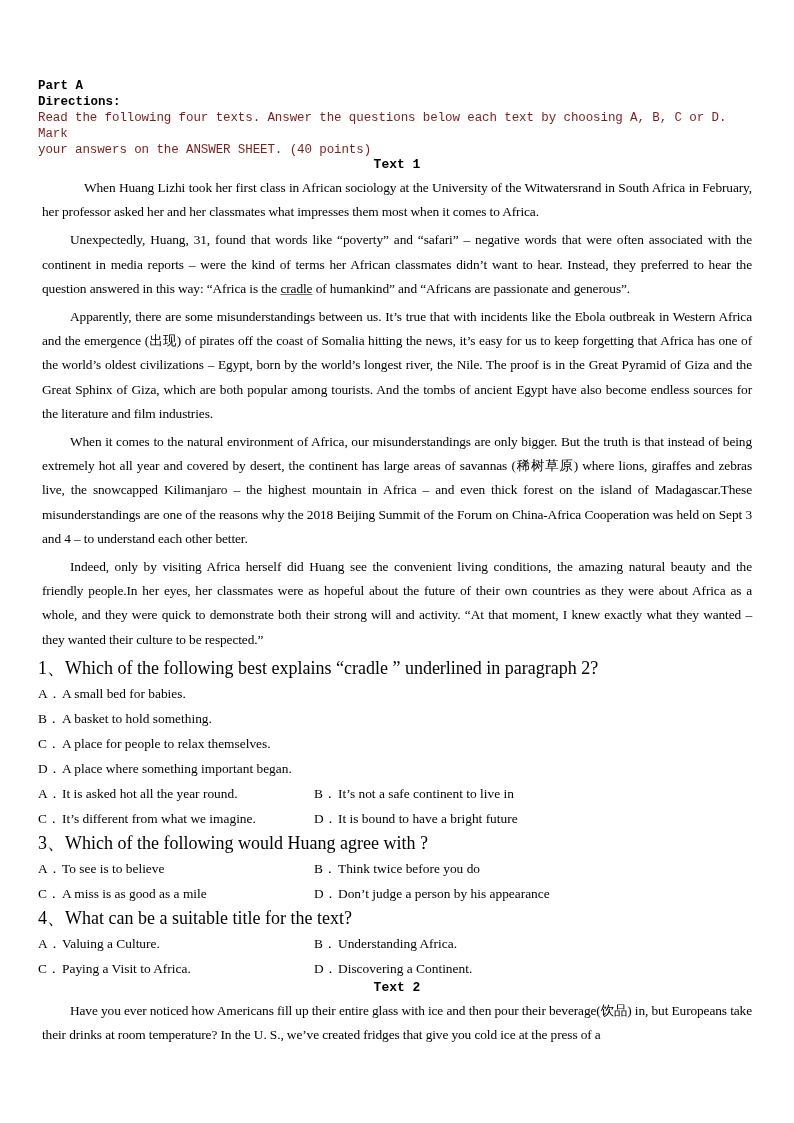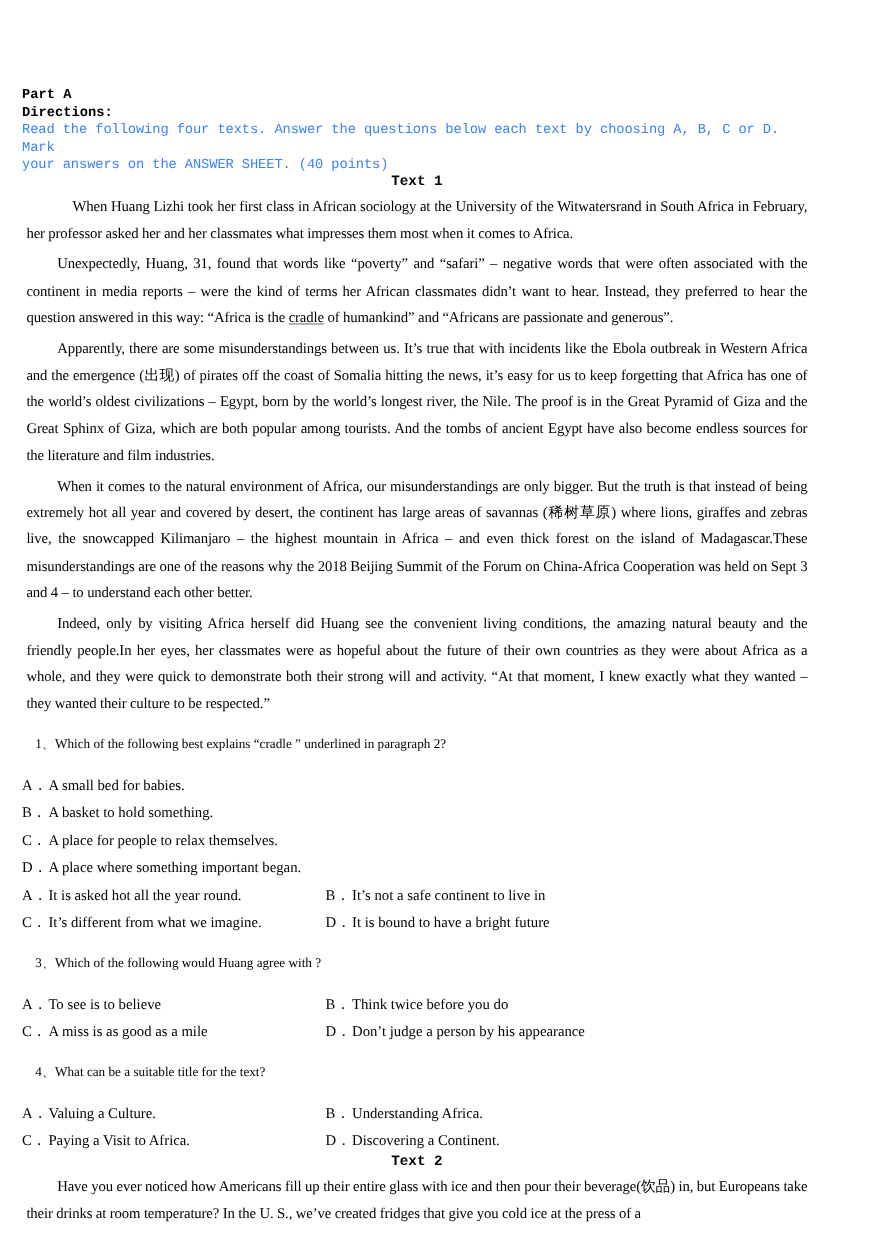--- a/index.html
+++ b/index.html
@@ -9,34 +9,34 @@
     }
     body {
       width: 794px;
       height: 1123px;
       position: relative;
       overflow: hidden;
       color: #000000;
     }
     .page {
       position: absolute;
-      left: 20px;
+      left: 38px;
       top: 78px;
       width: 718px;
     }
     .mono {
       font-family: "Liberation Mono", "DejaVu Sans Mono", monospace;
       font-size: 12.5px;
       line-height: 16px;
     }
     .mono.bold {
       font-weight: bold;
     }
     .mono.light {
-      color: #3b82f6;
+      color: #7f1d1d;
       letter-spacing: -0.1px;
     }
     .text-title {
       text-align: center;
       font-family: "Liberation Mono", "DejaVu Sans Mono", monospace;
       font-weight: bold;
       font-size: 13px;
       line-height: 14px;
       margin-top: 0px;
     }
@@ -52,24 +52,24 @@
       text-align: justify;
     }
     .para.first {
       text-indent: 42px;
     }
     .u {
       text-decoration: underline;
       text-decoration-color: #777;
     }
     .q {
-      margin: 12px;
+      margin: 0;
       line-height: 25px;
       font-family: "Liberation Serif", "DejaVu Serif", serif;
-      font-size: 12px;
+      font-size: 18px;
     }
     .opt-row {
       display: flex;
       font-family: "Liberation Serif", "DejaVu Serif", serif;
       font-size: 13.4px;
       line-height: 25px;
     }
     .opt {
       display: inline-block;
     }

